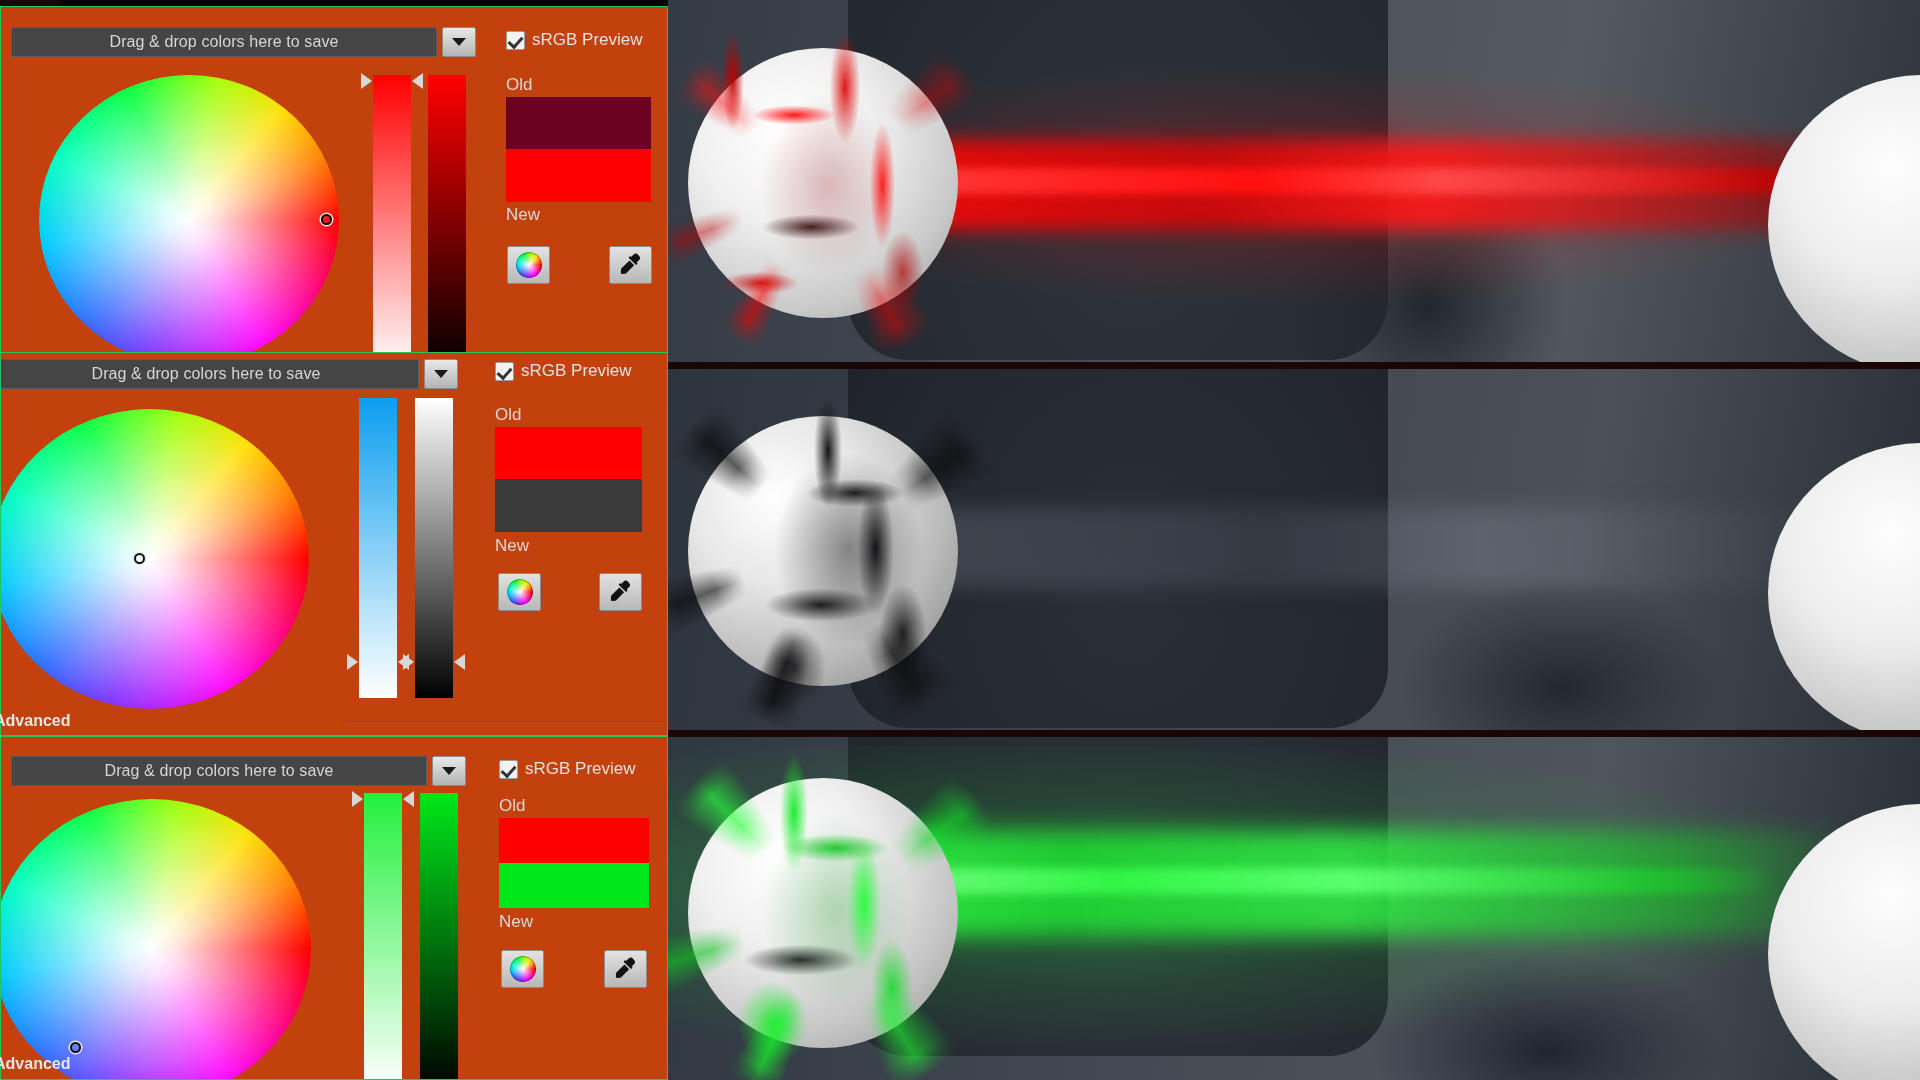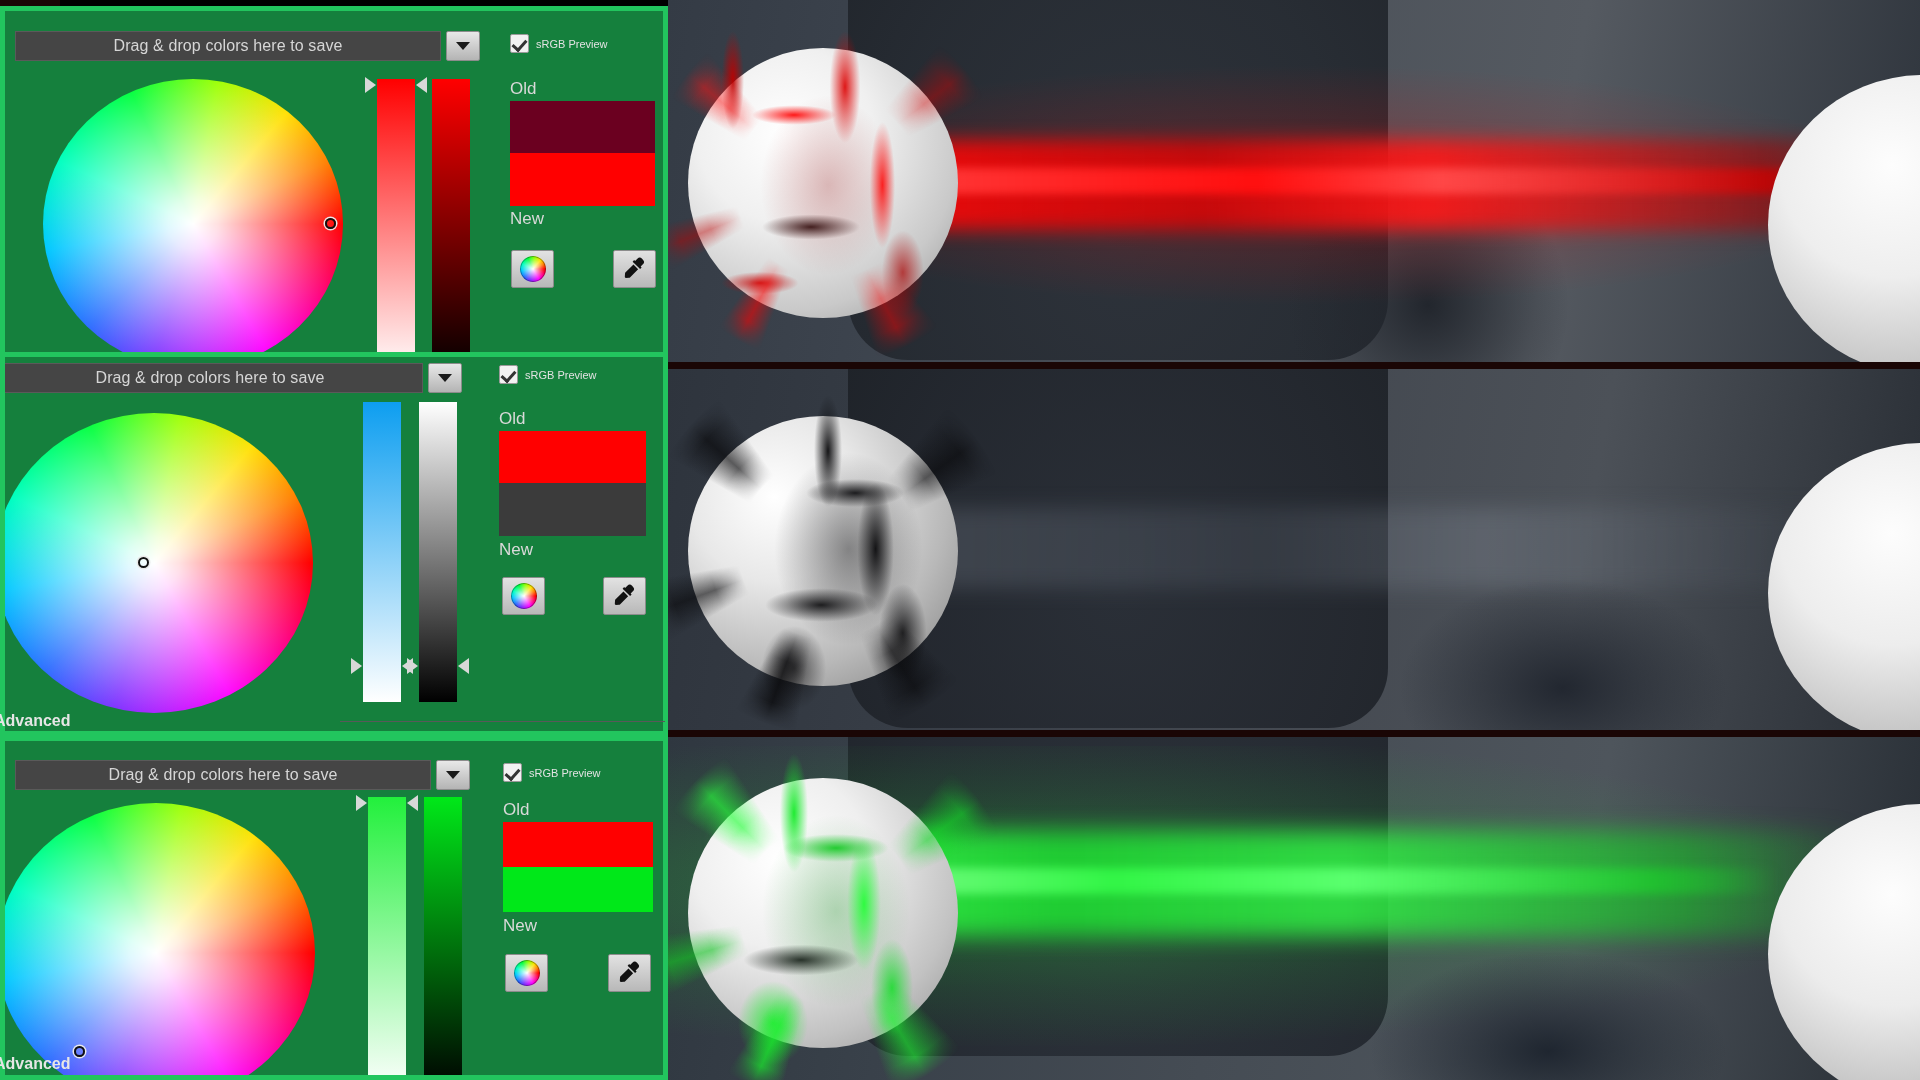--- a/index.html
+++ b/index.html
@@ -12,22 +12,22 @@
     width: 1920px;
     height: 1080px;
     overflow: hidden;
     font-family: "Liberation Sans", sans-serif;
     position: relative;
   }
   .picker {
     position: absolute;
     left: 0;
     box-sizing: border-box;
-    background: #15803d;
-    border: 5px solid #22c55e;
+    background: #c2410c;
+    border: 1px solid #22c55e;
     overflow: hidden;
   }
   .picker-inner {
     position: absolute;
     inset: 0;
   }
 
   
   .savebar {
     position: absolute;
@@ -85,21 +85,21 @@
     content: "";
     position: absolute;
     left: 4px; top: 2px;
     width: 6px; height: 11px;
     border: solid #333;
     border-width: 0 3px 3px 0;
     transform: rotate(42deg);
   }
   .srgb-label {
     color: #e2e2e2;
-    font-size: 11px;
+    font-size: 17px;
   }
 
   
   .wheel-wrap { position: absolute; }
   .wheel {
     position: absolute;
     inset: 0;
     border-radius: 50%;
     background:
       radial-gradient(circle at 50% 50%,

